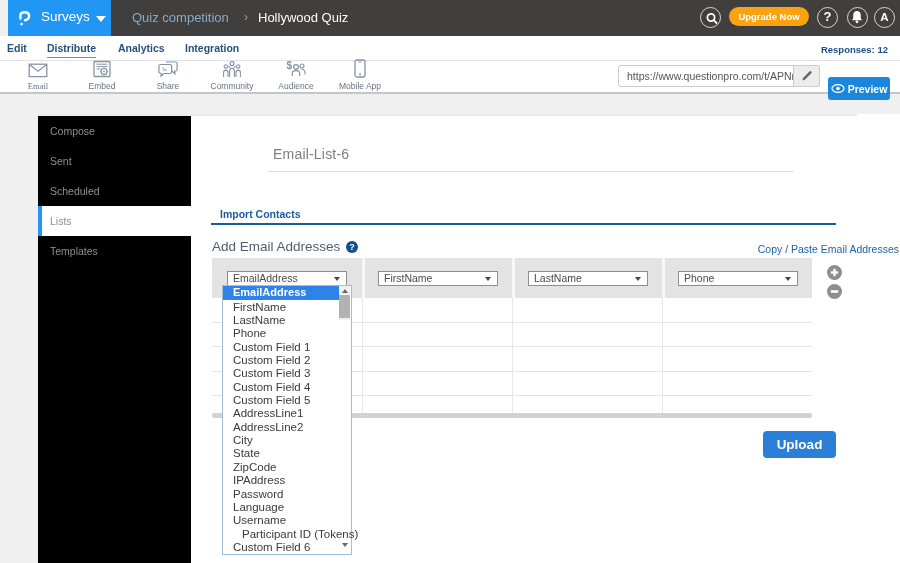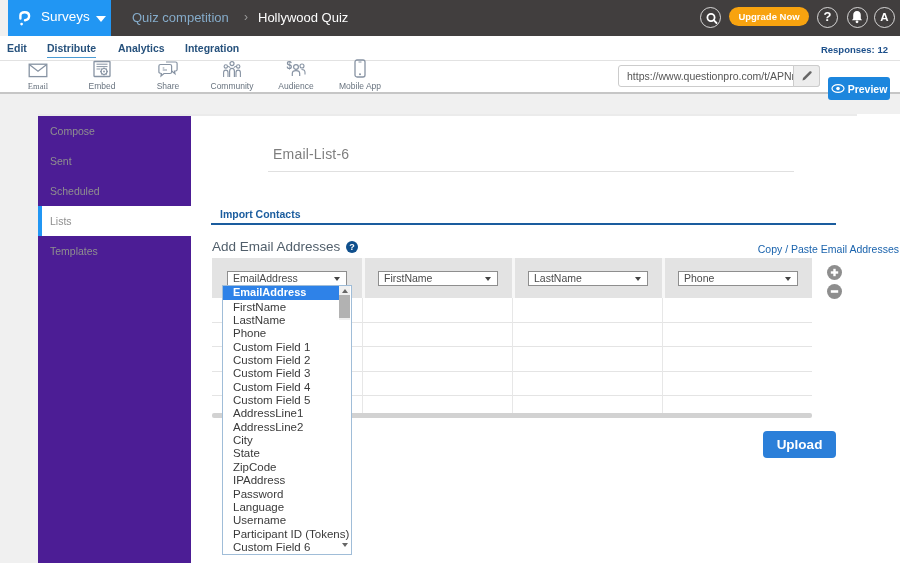--- a/index.html
+++ b/index.html
@@ -27,21 +27,21 @@
 
 .toolbar { position:absolute; left:0; top:61px; width:900px; height:33px; background:#fff; border-bottom:2px solid #c6c6c6; }
 .tbi { position:absolute; top:1px; width:64px; height:29px; text-align:center; color:#68737f; }
 .tbi svg { position:absolute; bottom:13px; left:50%; transform:translateX(-50%); }
 .tbi .lbl { position:absolute; bottom:0; width:100%; font-size:8.5px; }
 .urlbox { position:absolute; left:618px; top:4px; width:202px; height:22px; border:1px solid #ccc; border-radius:3px; background:#fff; font-size:10.5px; color:#555; line-height:20px; padding-left:8px; white-space:nowrap; overflow:hidden; }
 .urladd { position:absolute; left:793px; top:4px; width:27px; height:22px; background:#ededed; border:1px solid #ccc; border-radius:0 3px 3px 0; text-align:center; }
 .pvw { position:absolute; left:828px; top:4px; width:62px; height:23px; background:#1c86dd; border-radius:3px; color:#fff; font-size:10.5px; font-weight:bold; display:flex; align-items:center; justify-content:center; white-space:nowrap;margin-top:12px; }
 
 
-.sidebar { position:absolute; left:38px; top:114px; width:153px; height:449px; background:#4c1d95; }
+.sidebar { position:absolute; left:38px; top:114px; width:153px; height:449px; background:#000000; }
 .sbi { position:absolute; left:12px; font-size:10.5px; color:#8f8f8f; }
 .sbactive { position:absolute; left:0; top:92px; width:153px; height:30px; background:#fff; border-left:4.5px solid #2196f3; }
 .card { position:absolute; left:191px; top:114px; width:730px; height:449px; background:#fff; }
 
 .title { position:absolute; left:82px; top:32px; font-size:14px; color:#7e7e7e; letter-spacing:0.2px; }
 .hr1 { position:absolute; left:77px; top:57px; width:526px; height:1px; background:#e0e0e0; }
 
 .tab1 { position:absolute; left:29px; top:94px; font-size:10.5px; font-weight:bold; color:#1a5c9e; }
 .tab2 { position:absolute; left:113px; top:88px; width:158px; height:22px; background:#0f4f8c; color:#fff; font-size:10.5px; font-weight:bold; text-align:center; line-height:22px; }
 .tabline { position:absolute; left:20px; top:109px; width:625px; height:2px; background:#1a5c9e; }
@@ -259,21 +259,21 @@
     <div class="ddi" style="top:108px;">Custom Field 5</div>
     <div class="ddi" style="top:121.4px;">AddressLine1</div>
     <div class="ddi" style="top:134.7px;">AddressLine2</div>
     <div class="ddi" style="top:148.1px;">City</div>
     <div class="ddi" style="top:161.4px;">State</div>
     <div class="ddi" style="top:174.8px;">ZipCode</div>
     <div class="ddi" style="top:188.1px;">IPAddress</div>
     <div class="ddi" style="top:201.5px;">Password</div>
     <div class="ddi" style="top:214.9px;">Language</div>
     <div class="ddi" style="top:228.2px;">Username</div>
-    <div class="ddi" style="top:241.6px;">Participant ID (Tokens)</div>
+    <div class="ddi" style="top:241.6px;margin-left:9px;">Participant ID (Tokens)</div>
     <div class="ddi" style="top:254.9px;">Custom Field 6</div>
     <div class="ddsb">
       <div class="ddtrack"></div>
       <span class="uar"></span>
       <div class="ddthumb"></div>
       <span class="dar"></span>
     </div>
   </div>
 
   <div class="upload">Upload</div>

